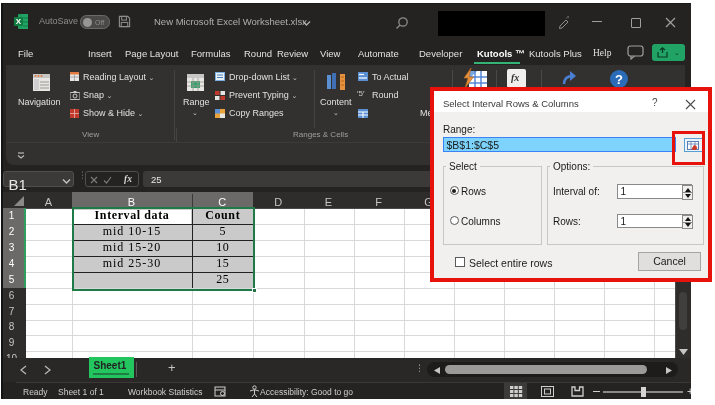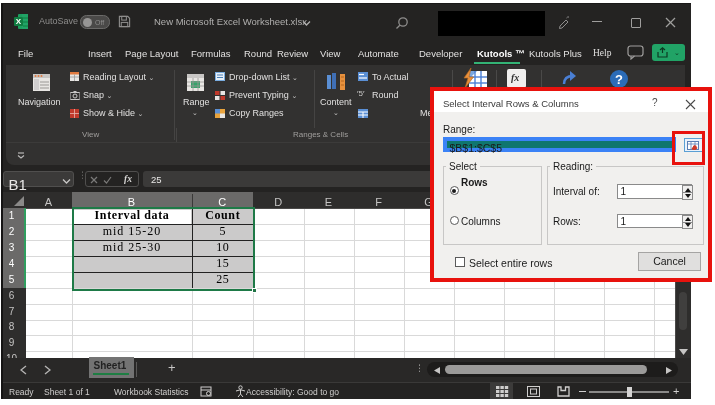--- a/index.html
+++ b/index.html
@@ -295,20 +295,21 @@
 
     <div class="a" style="left:71px;top:16.2px;width:181px;height:79.5px;background:#cbcaca;"></div>
     <div class="a" style="left:73px;top:17.5px;width:116.5px;height:14.3px;background:#fff;"></div>
     <div class="a" style="left:71px;top:32.1px;width:181px;height:1px;background:#222;"></div>
     <div class="a" style="left:71px;top:48px;width:181px;height:1px;background:#222;"></div>
     <div class="a" style="left:71px;top:63.9px;width:181px;height:1px;background:#222;"></div>
     <div class="a" style="left:71px;top:79.8px;width:181px;height:1px;background:#222;"></div>
     <div class="a" style="left:190.5px;top:16.2px;width:1px;height:79.5px;background:#222;"></div>
     <div class="a" style="left:71.5px;top:16.2px;width:119px;text-align:center;font-family:'Liberation Serif',serif;font-size:12px;letter-spacing:1px;color:#000;">
       <div style="height:15.9px;line-height:15.9px;font-weight:bold;letter-spacing:0.6px;">Interval data</div>
+      <div style="height:15.9px;line-height:15.9px;">mid 10-15</div>
       <div style="height:15.9px;line-height:15.9px;">mid 15-20</div>
       <div style="height:15.9px;line-height:15.9px;">mid 25-30</div>
     </div>
     <div class="a" style="left:191.5px;top:16.2px;width:60.5px;text-align:center;font-family:'Liberation Serif',serif;font-size:12px;letter-spacing:0.6px;color:#000;">
       <div style="height:15.9px;line-height:15.9px;font-weight:bold;">Count</div>
       <div style="height:15.9px;line-height:15.9px;">5</div>
       <div style="height:15.9px;line-height:15.9px;">10</div>
       <div style="height:15.9px;line-height:15.9px;">15</div>
       <div style="height:15.9px;line-height:15.9px;">25</div>
     </div>
@@ -324,38 +325,38 @@
       </svg>
   </div>
 
   <div class="a" style="left:0;top:355px;width:690px;height:24px;background:#292827;">
     <svg class="a" style="left:19px;top:7px;" width="7" height="10" viewBox="0 0 7 10">
         <path d="M6 1 L1 5 L6 9" fill="none" stroke="#b5b4b3" stroke-width="1.4"></path>
       </svg>
     <svg class="a" style="left:43px;top:7px;" width="7" height="10" viewBox="0 0 7 10">
         <path d="M1 1 L6 5 L1 9" fill="none" stroke="#b5b4b3" stroke-width="1.4"></path>
       </svg>
-    <div class="a" style="left:87.5px;top:-1px;width:45.5px;height:21px;background:#737373;">
+    <div class="a" style="left:87.5px;top:-1px;width:45.5px;height:21px;background:#22c55e;">
       <div class="a tx" style="left:5px;top:3px;font-size:10px;color:#222;font-weight:bold;">Sheet1</div>
       <div class="a" style="left:4.5px;top:16px;width:36px;height:2px;background:#1e7e43;"></div>
     </div>
     <div class="a" style="left:135px;top:4px;width:1px;height:15px;background:#5a5958;"></div>
     <div class="a tx" style="left:167px;top:2px;font-size:13px;color:#c6c5c4;">+</div>
     <div class="a tx" style="left:414px;top:5px;font-size:9px;color:#b5b4b3;">⋮</div>
     <div class="a" style="left:425.5px;top:4px;width:251px;height:15px;background:#1d1c1b;border-radius:7.5px;"></div>
     <svg class="a" style="left:432px;top:7.5px;" width="8" height="9" viewBox="0 0 8 9">
         <path d="M7 1 L1 4.5 L7 8 z" fill="#c6c5c4"></path>
       </svg>
     <div class="a" style="left:444px;top:7px;width:202px;height:9px;background:#9b9a99;border-radius:4.5px;"></div>
     <svg class="a" style="left:664px;top:7.5px;" width="8" height="9" viewBox="0 0 8 9">
         <path d="M1 1 L7 4.5 L1 8 z" fill="#c6c5c4"></path>
       </svg>
   </div>
 
-  <div class="a" style="left:1px;top:379px;width:690px;height:17px;background:#242322;border-top:1px solid #3a3938;font-size:8.5px;color:#cfcecd;">
+  <div class="a" style="left:15px;top:379px;width:690px;height:17px;background:#242322;border-top:1px solid #3a3938;font-size:8.5px;color:#cfcecd;">
     <div class="a tx" style="left:7px;top:4px;">Ready</div>
     <div class="a tx" style="left:42px;top:4px;">Sheet 1 of 1</div>
     <div class="a tx" style="left:112px;top:4px;">Workbook Statistics</div>
     <svg class="a" style="left:198px;top:3px;" width="12" height="11" viewBox="0 0 12 11">
         <rect x="1" y="1" width="10" height="9" fill="none" stroke="#cfcecd" stroke-width="1"></rect>
         <line x1="1" y1="4" x2="11" y2="4" stroke="#cfcecd" stroke-width="1"></line>
         <circle cx="8.5" cy="7.5" r="2" fill="none" stroke="#cfcecd" stroke-width="1"></circle>
       </svg>
     <svg class="a" style="left:232px;top:2px;" width="13" height="13" viewBox="0 0 13 13">
       <circle cx="6.5" cy="2.5" r="1.7" fill="none" stroke="#cfcecd" stroke-width="1"></circle>
@@ -390,45 +391,45 @@
 
 <div class="a" style="left:430px;top:87px;width:282px;height:195px;background:#fff;border:4px solid #e8120d;box-sizing:border-box;">
   <div class="a" style="left:0;top:21px;width:274px;height:166px;background:#f1f0ee;"></div>
   <div class="a tx" style="left:9px;top:7px;font-size:9.5px;color:#3a3a3a;">Select Interval Rows &amp; Columns</div>
   <div class="a tx" style="left:218px;top:6px;font-size:10px;color:#4a4a4a;">?</div>
   <svg class="a" style="left:251px;top:8px;" width="11" height="11" viewBox="0 0 11 11">
       <line x1="1" y1="1" x2="10" y2="10" stroke="#4a4a4a" stroke-width="1.1"></line>
       <line x1="10" y1="1" x2="1" y2="10" stroke="#4a4a4a" stroke-width="1.1"></line>
     </svg>
   <div class="a tx" style="left:9px;top:33px;font-size:10px;color:#1a1a1a;">Range:</div>
-  <div class="a" style="left:8.5px;top:46px;width:233px;height:14.5px;border:4px solid #3b82f6;box-sizing:border-box;background:#0f766e;">
+  <div class="a" style="left:8.5px;top:46px;width:233px;height:14.5px;border:1px solid #3b82f6;box-sizing:border-box;background:#7dd3fc;">
     <div class="a tx" style="left:3px;top:1px;font-size:10.5px;color:#1a1a1a;">$B$1:$C$5</div>
   </div>
   <div class="a" style="left:249.5px;top:47px;width:19px;height:14px;border:1.5px solid #5a9fd4;box-sizing:border-box;background:#eaf2fb;">
     <svg class="a" style="left:2px;top:1.5px;" width="12" height="9" viewBox="0 0 12 9">
       <rect x="0.5" y="0.5" width="11" height="8" fill="#fff" stroke="#5a7fb5" stroke-width="1"></rect>
       <line x1="0.5" y1="3" x2="11.5" y2="3" stroke="#5a7fb5" stroke-width=".8"></line>
       <line x1="4" y1="0.5" x2="4" y2="8.5" stroke="#5a7fb5" stroke-width=".8"></line>
       <line x1="8" y1="0.5" x2="8" y2="8.5" stroke="#5a7fb5" stroke-width=".8"></line>
       <path d="M4.5 7.5 L8 4 l0 2.8 l2.8 0 L7 10.5 z" fill="#cc3a2a"></path>
       <circle cx="7.8" cy="6.3" r="2" fill="#cc3a2a"></circle>
     </svg>
   </div>
   <div class="a" style="left:238px;top:40px;width:32.5px;height:33.5px;border:3px solid #e8120d;box-sizing:border-box;"></div>
 
   <div class="a" style="left:8.5px;top:75px;width:99px;height:79px;border:1px solid #c8c7c6;box-sizing:border-box;"></div>
   <div class="a tx" style="left:12px;top:69.5px;font-size:10px;color:#1a1a1a;background:#f1f0ee;padding:0 3px;">Select</div>
   <div class="a" style="left:15.5px;top:95px;width:9px;height:9px;border:1px solid #5a5a5a;border-radius:50%;box-sizing:border-box;background:#fff;"></div>
   <div class="a" style="left:18px;top:97.5px;width:4px;height:4px;border-radius:50%;background:#1a1a1a;"></div>
-  <div class="a tx" style="left:27px;top:86px;font-size:10px;color:#1a1a1a;font-weight:bold;">Rows</div>
+  <div class="a tx" style="left:27px;top:95px;font-size:10px;color:#1a1a1a;">Rows</div>
   <div class="a" style="left:15.5px;top:125px;width:9px;height:9px;border:1px solid #5a5a5a;border-radius:50%;box-sizing:border-box;background:#fff;"></div>
   <div class="a tx" style="left:27px;top:125px;font-size:10px;color:#1a1a1a;">Columns</div>
 
   <div class="a" style="left:113px;top:75px;width:156.5px;height:79px;border:1px solid #c8c7c6;box-sizing:border-box;"></div>
-  <div class="a tx" style="left:116px;top:69.5px;font-size:10px;color:#1a1a1a;background:#f1f0ee;padding:0 3px;">Reading:</div>
+  <div class="a tx" style="left:116px;top:69.5px;font-size:10px;color:#1a1a1a;background:#f1f0ee;padding:0 3px;">Options:</div>
   <div class="a tx" style="left:119px;top:95px;font-size:10px;color:#1a1a1a;">Interval of:</div>
   <div class="a" style="left:182.5px;top:93px;width:75.5px;height:14.5px;border:1px solid #8a8a8a;box-sizing:border-box;background:#fff;">
     <div class="a tx" style="left:3px;top:1px;font-size:10px;color:#1a1a1a;">1</div>
     <div class="a" style="left:64px;top:0px;width:9.5px;height:12.5px;background:#f0efee;border:1px solid #8a8a8a;">
       <div class="a" style="left:0;top:6px;width:9.5px;height:1px;background:#8a8a8a;"></div>
       <svg class="a" style="left:2px;top:1.5px;" width="6" height="4" viewBox="0 0 6 4">
           <path d="M0 4 L3 0 L6 4 z" fill="#111"></path>
         </svg>
       <svg class="a" style="left:2px;top:7.5px;" width="6" height="4" viewBox="0 0 6 4">
           <path d="M0 0 L3 4 L6 0 z" fill="#111"></path>

